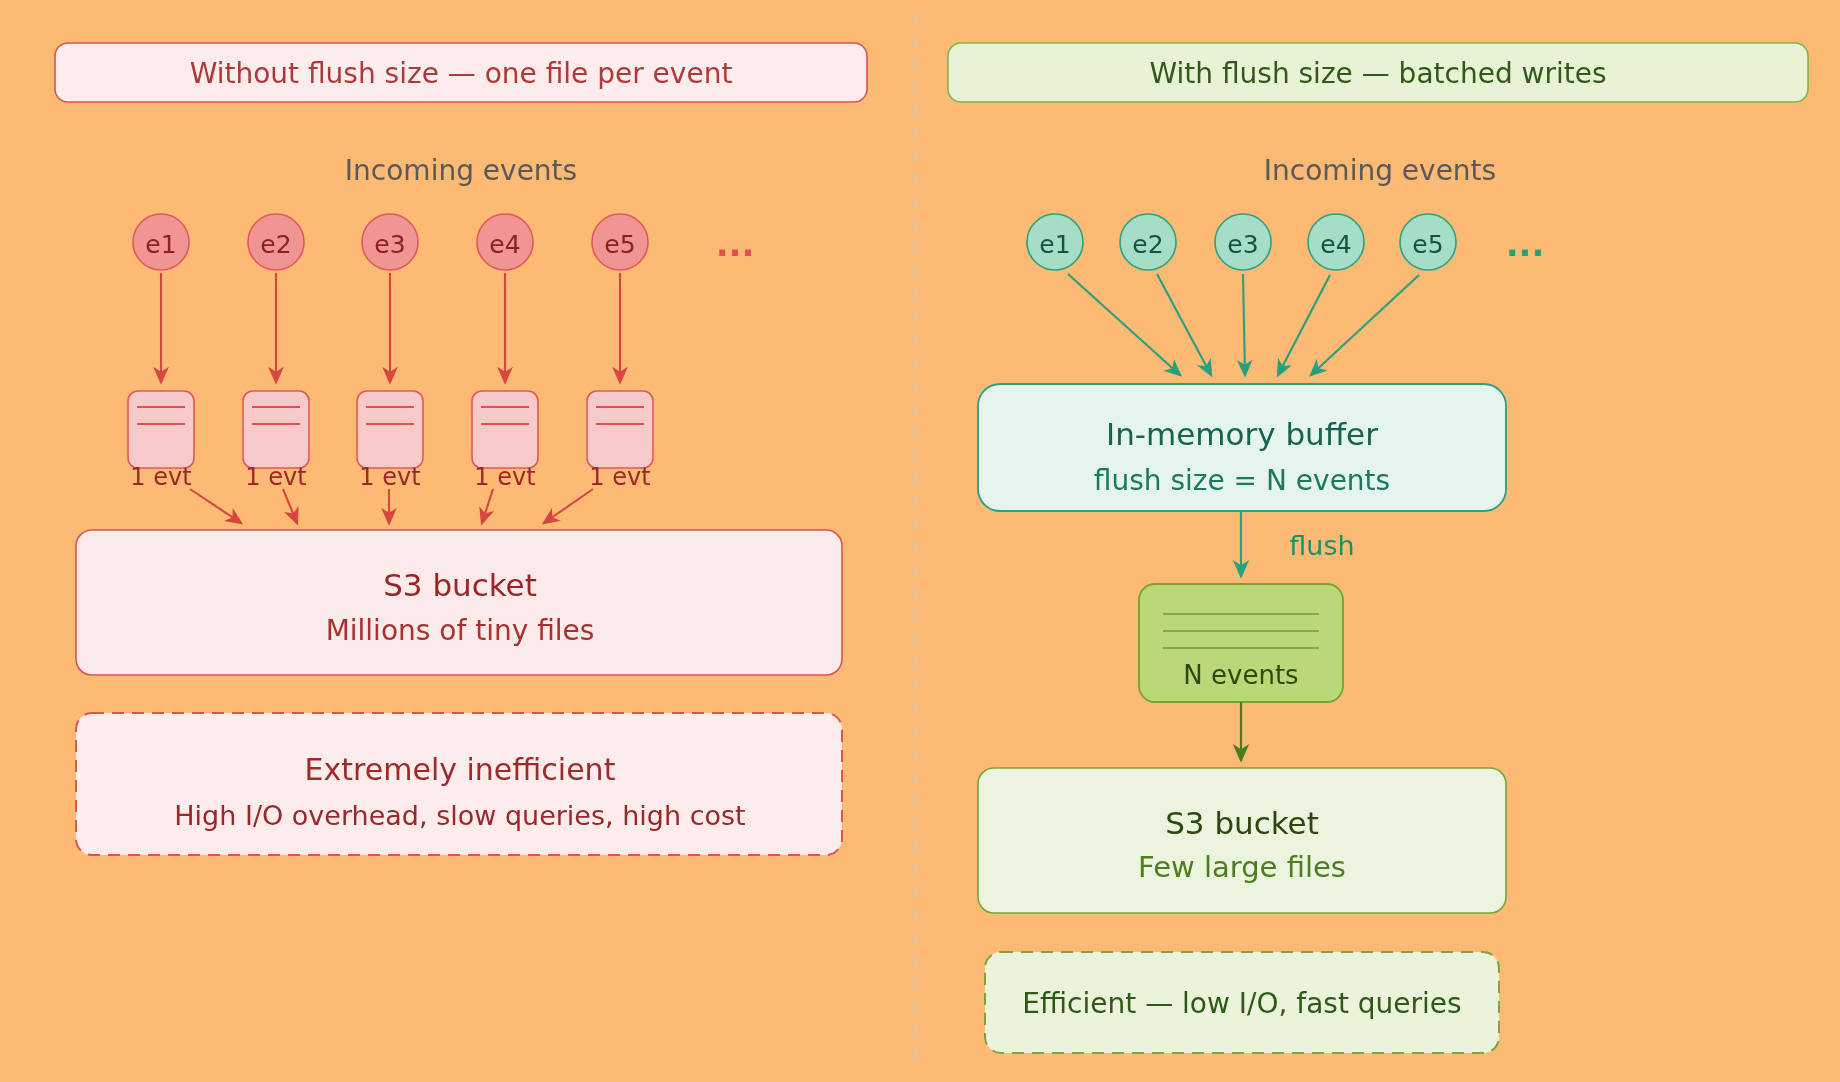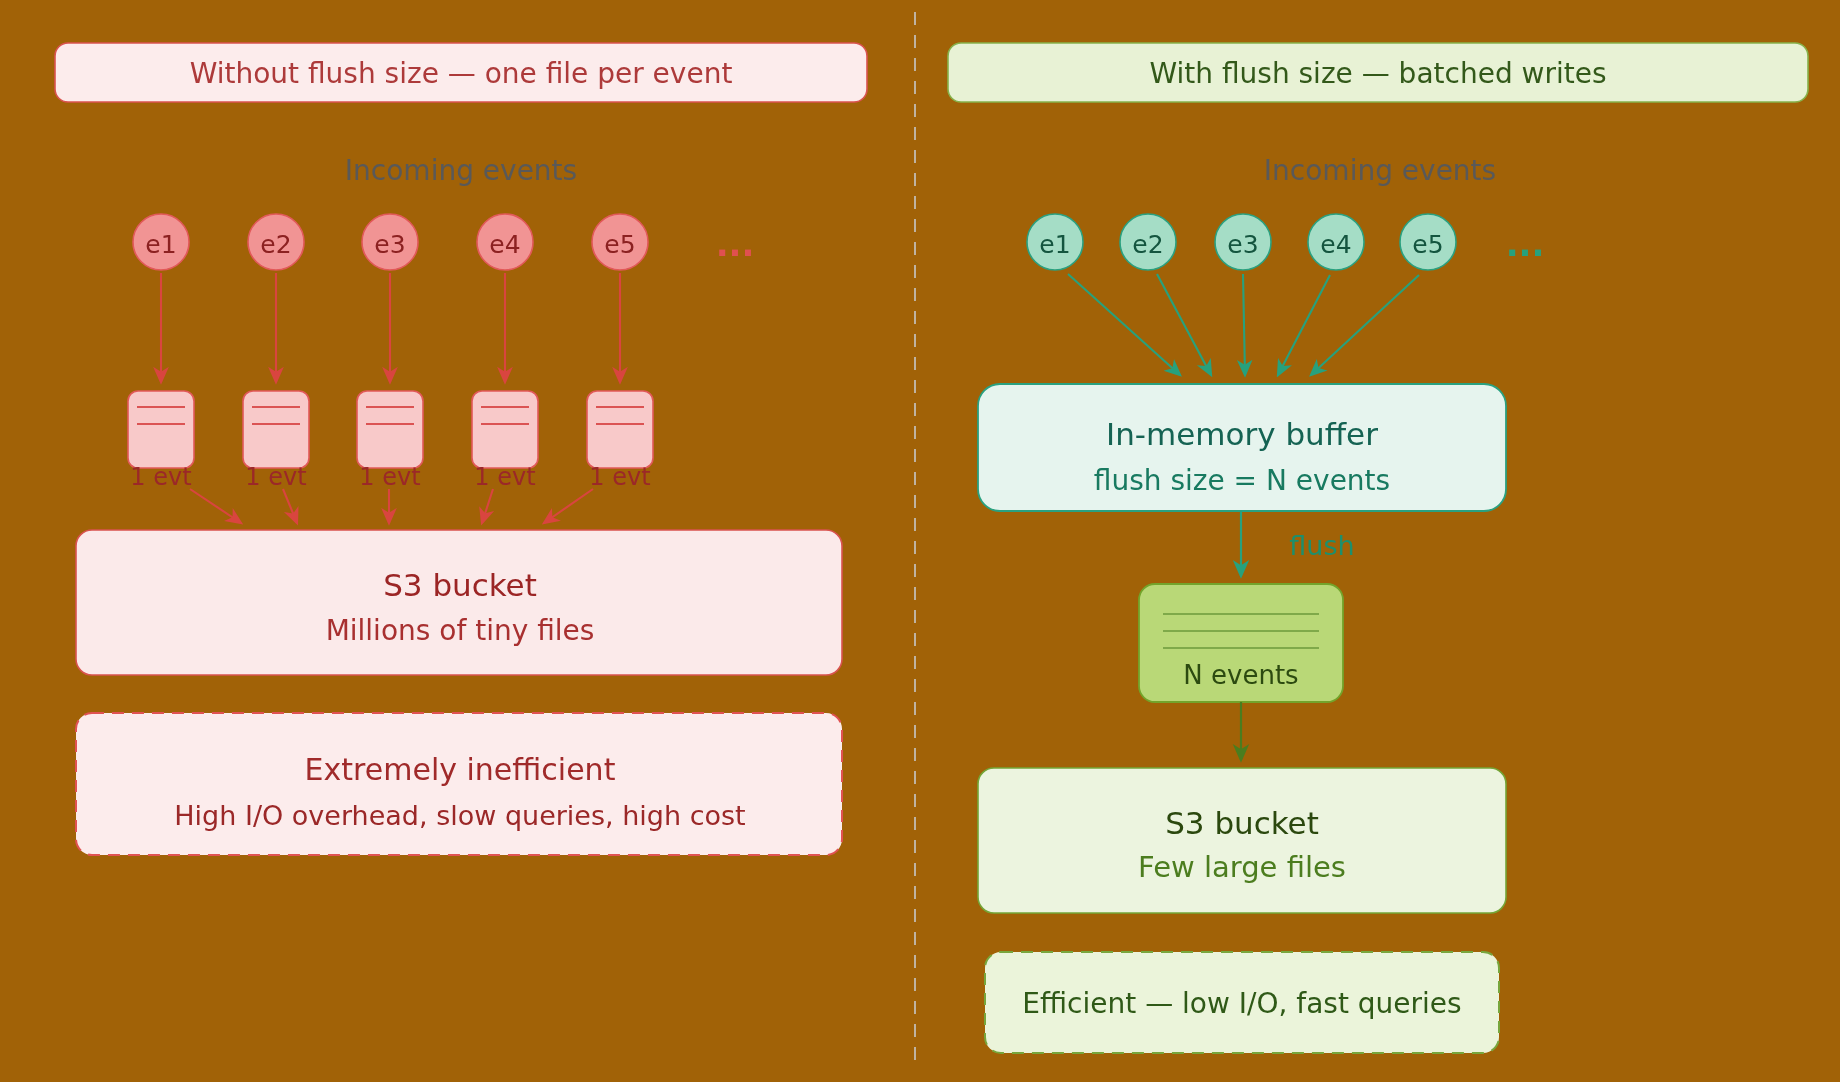--- a/index.html
+++ b/index.html
@@ -1,20 +1,20 @@
 <!DOCTYPE html>
 <html><head>
 <meta charset="utf-8">
 <style>
   html, body { margin: 0; padding: 0; background: #ffffff; }
   .canvas {
     position: relative;
     width: 1840px;
     height: 1082px;
-    background: #a16207;
+    background: #fdba74;
     font-family: "DejaVu Sans", "Liberation Sans", sans-serif;
     overflow: hidden;
   }
   svg text {
     font-family: "DejaVu Sans", "Liberation Sans", sans-serif;
   }
 </style>
 </head>
 <body>
 

